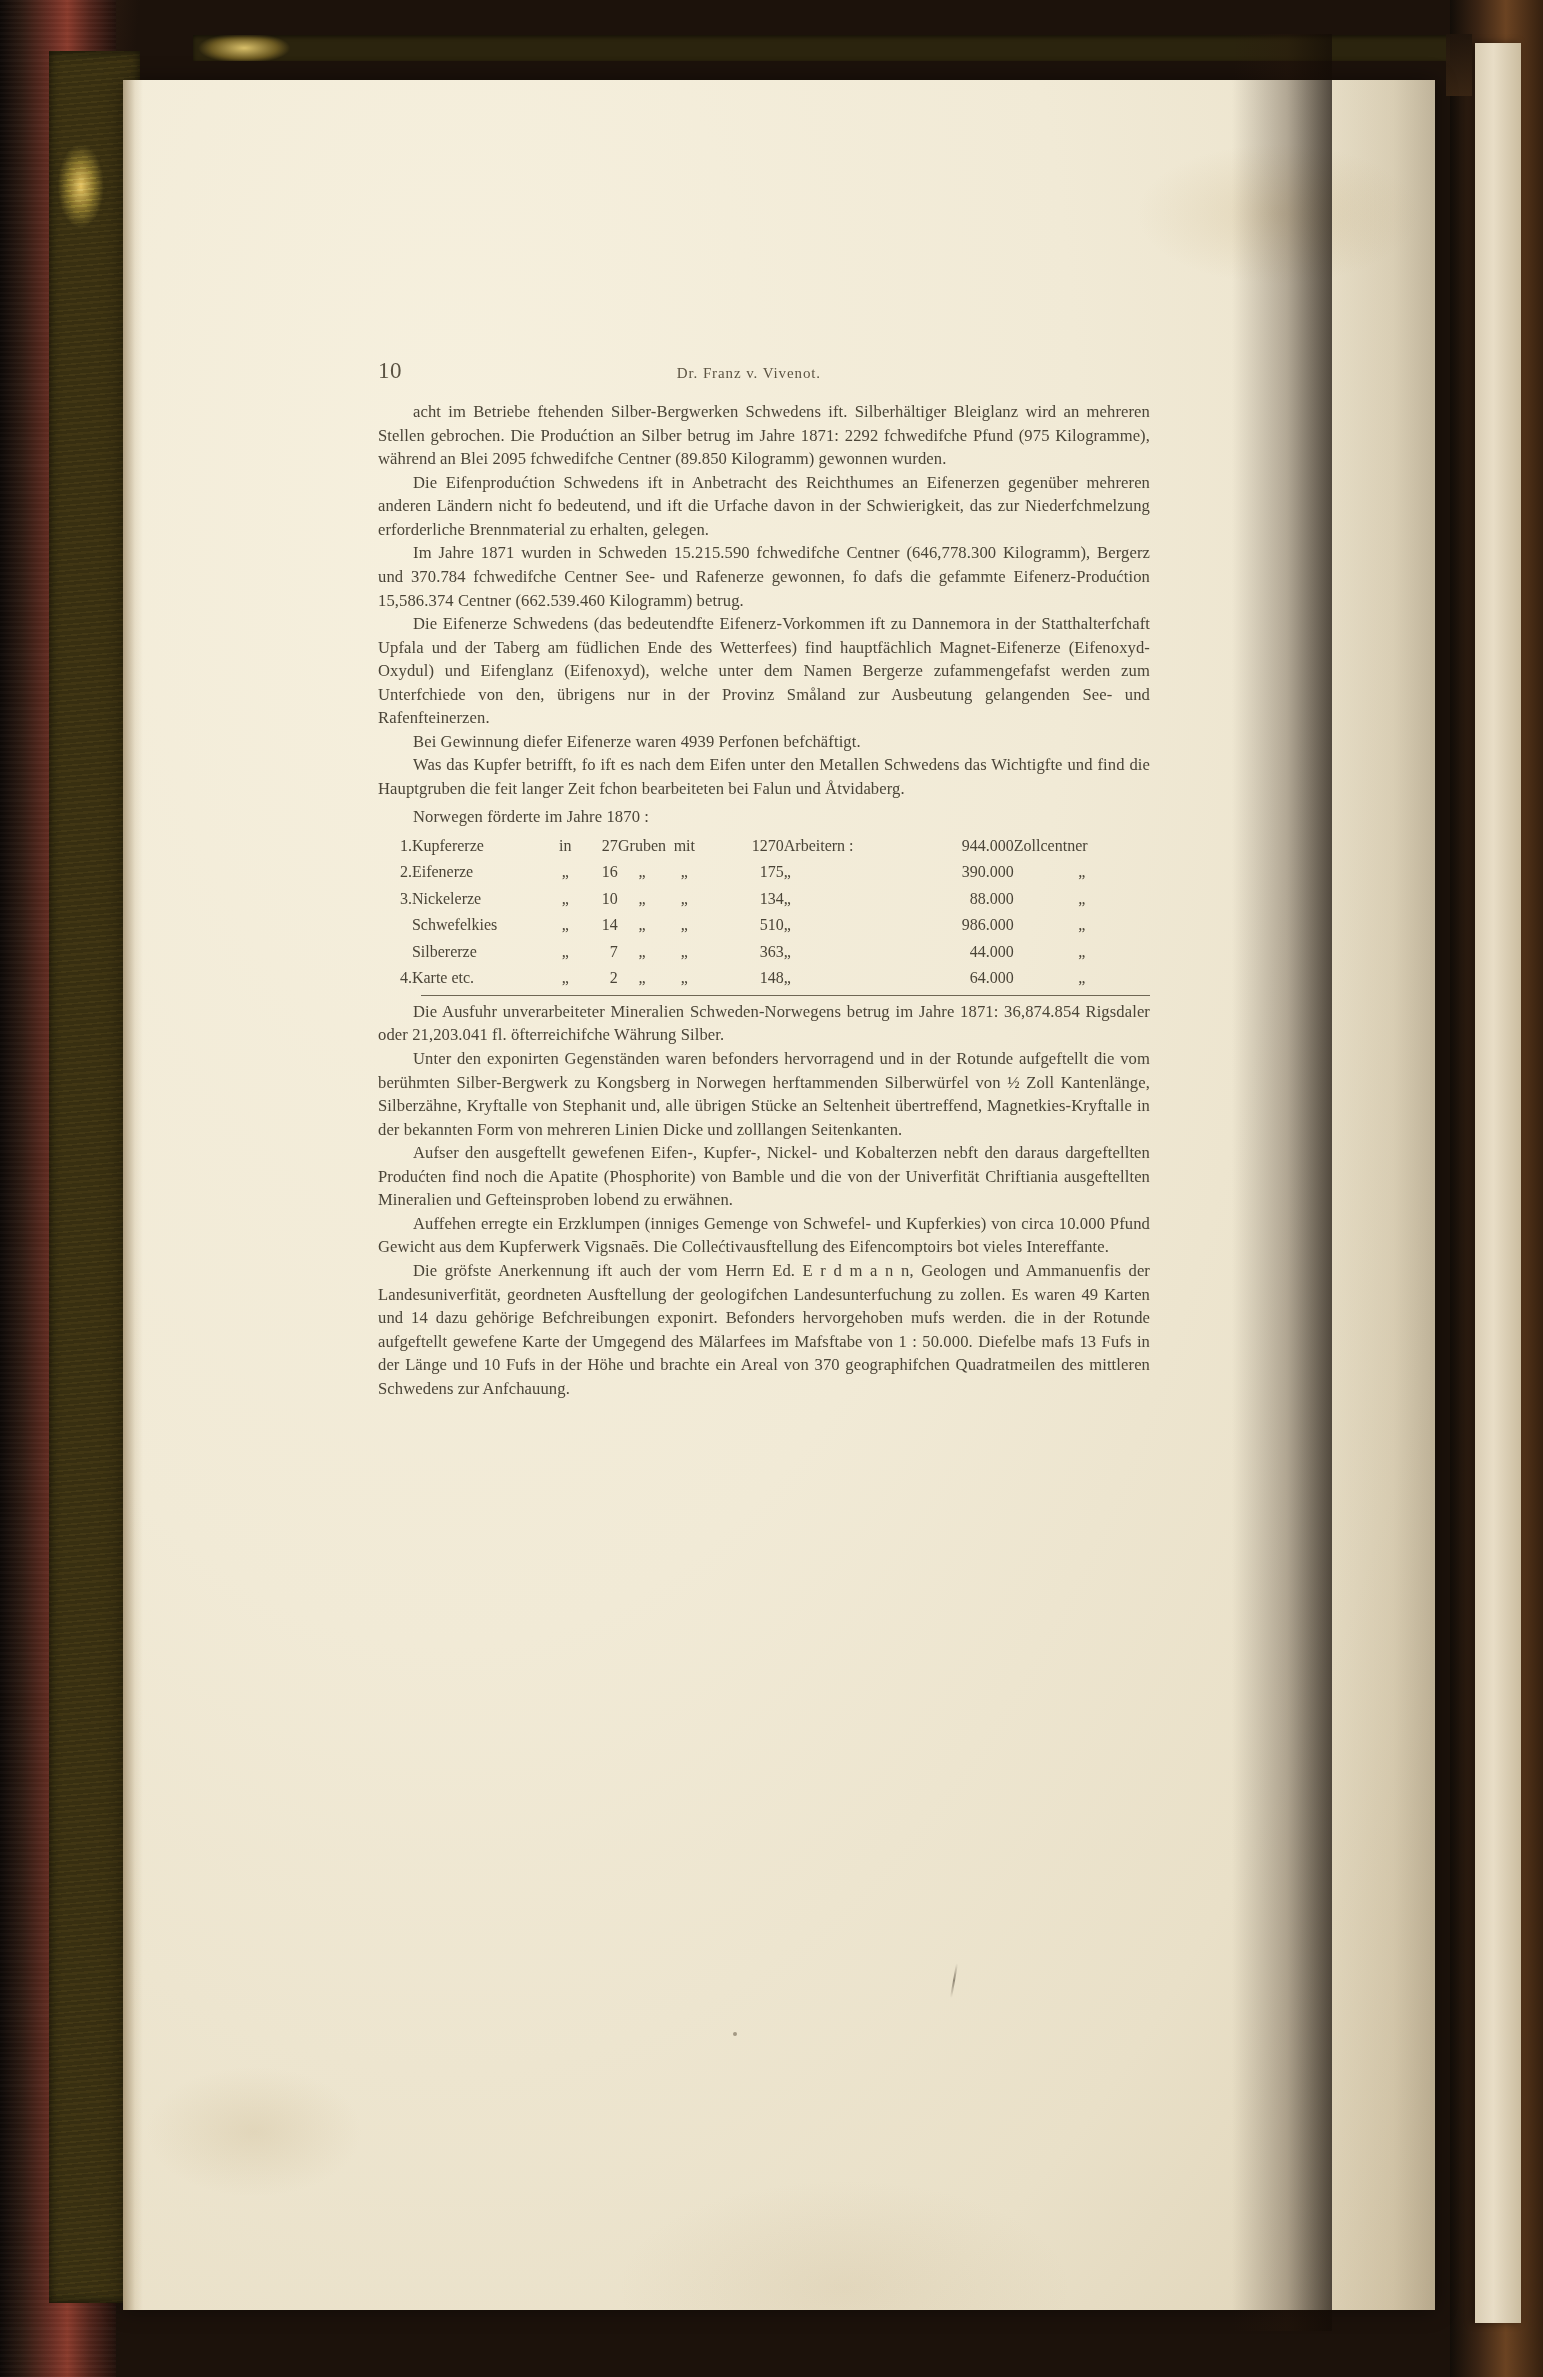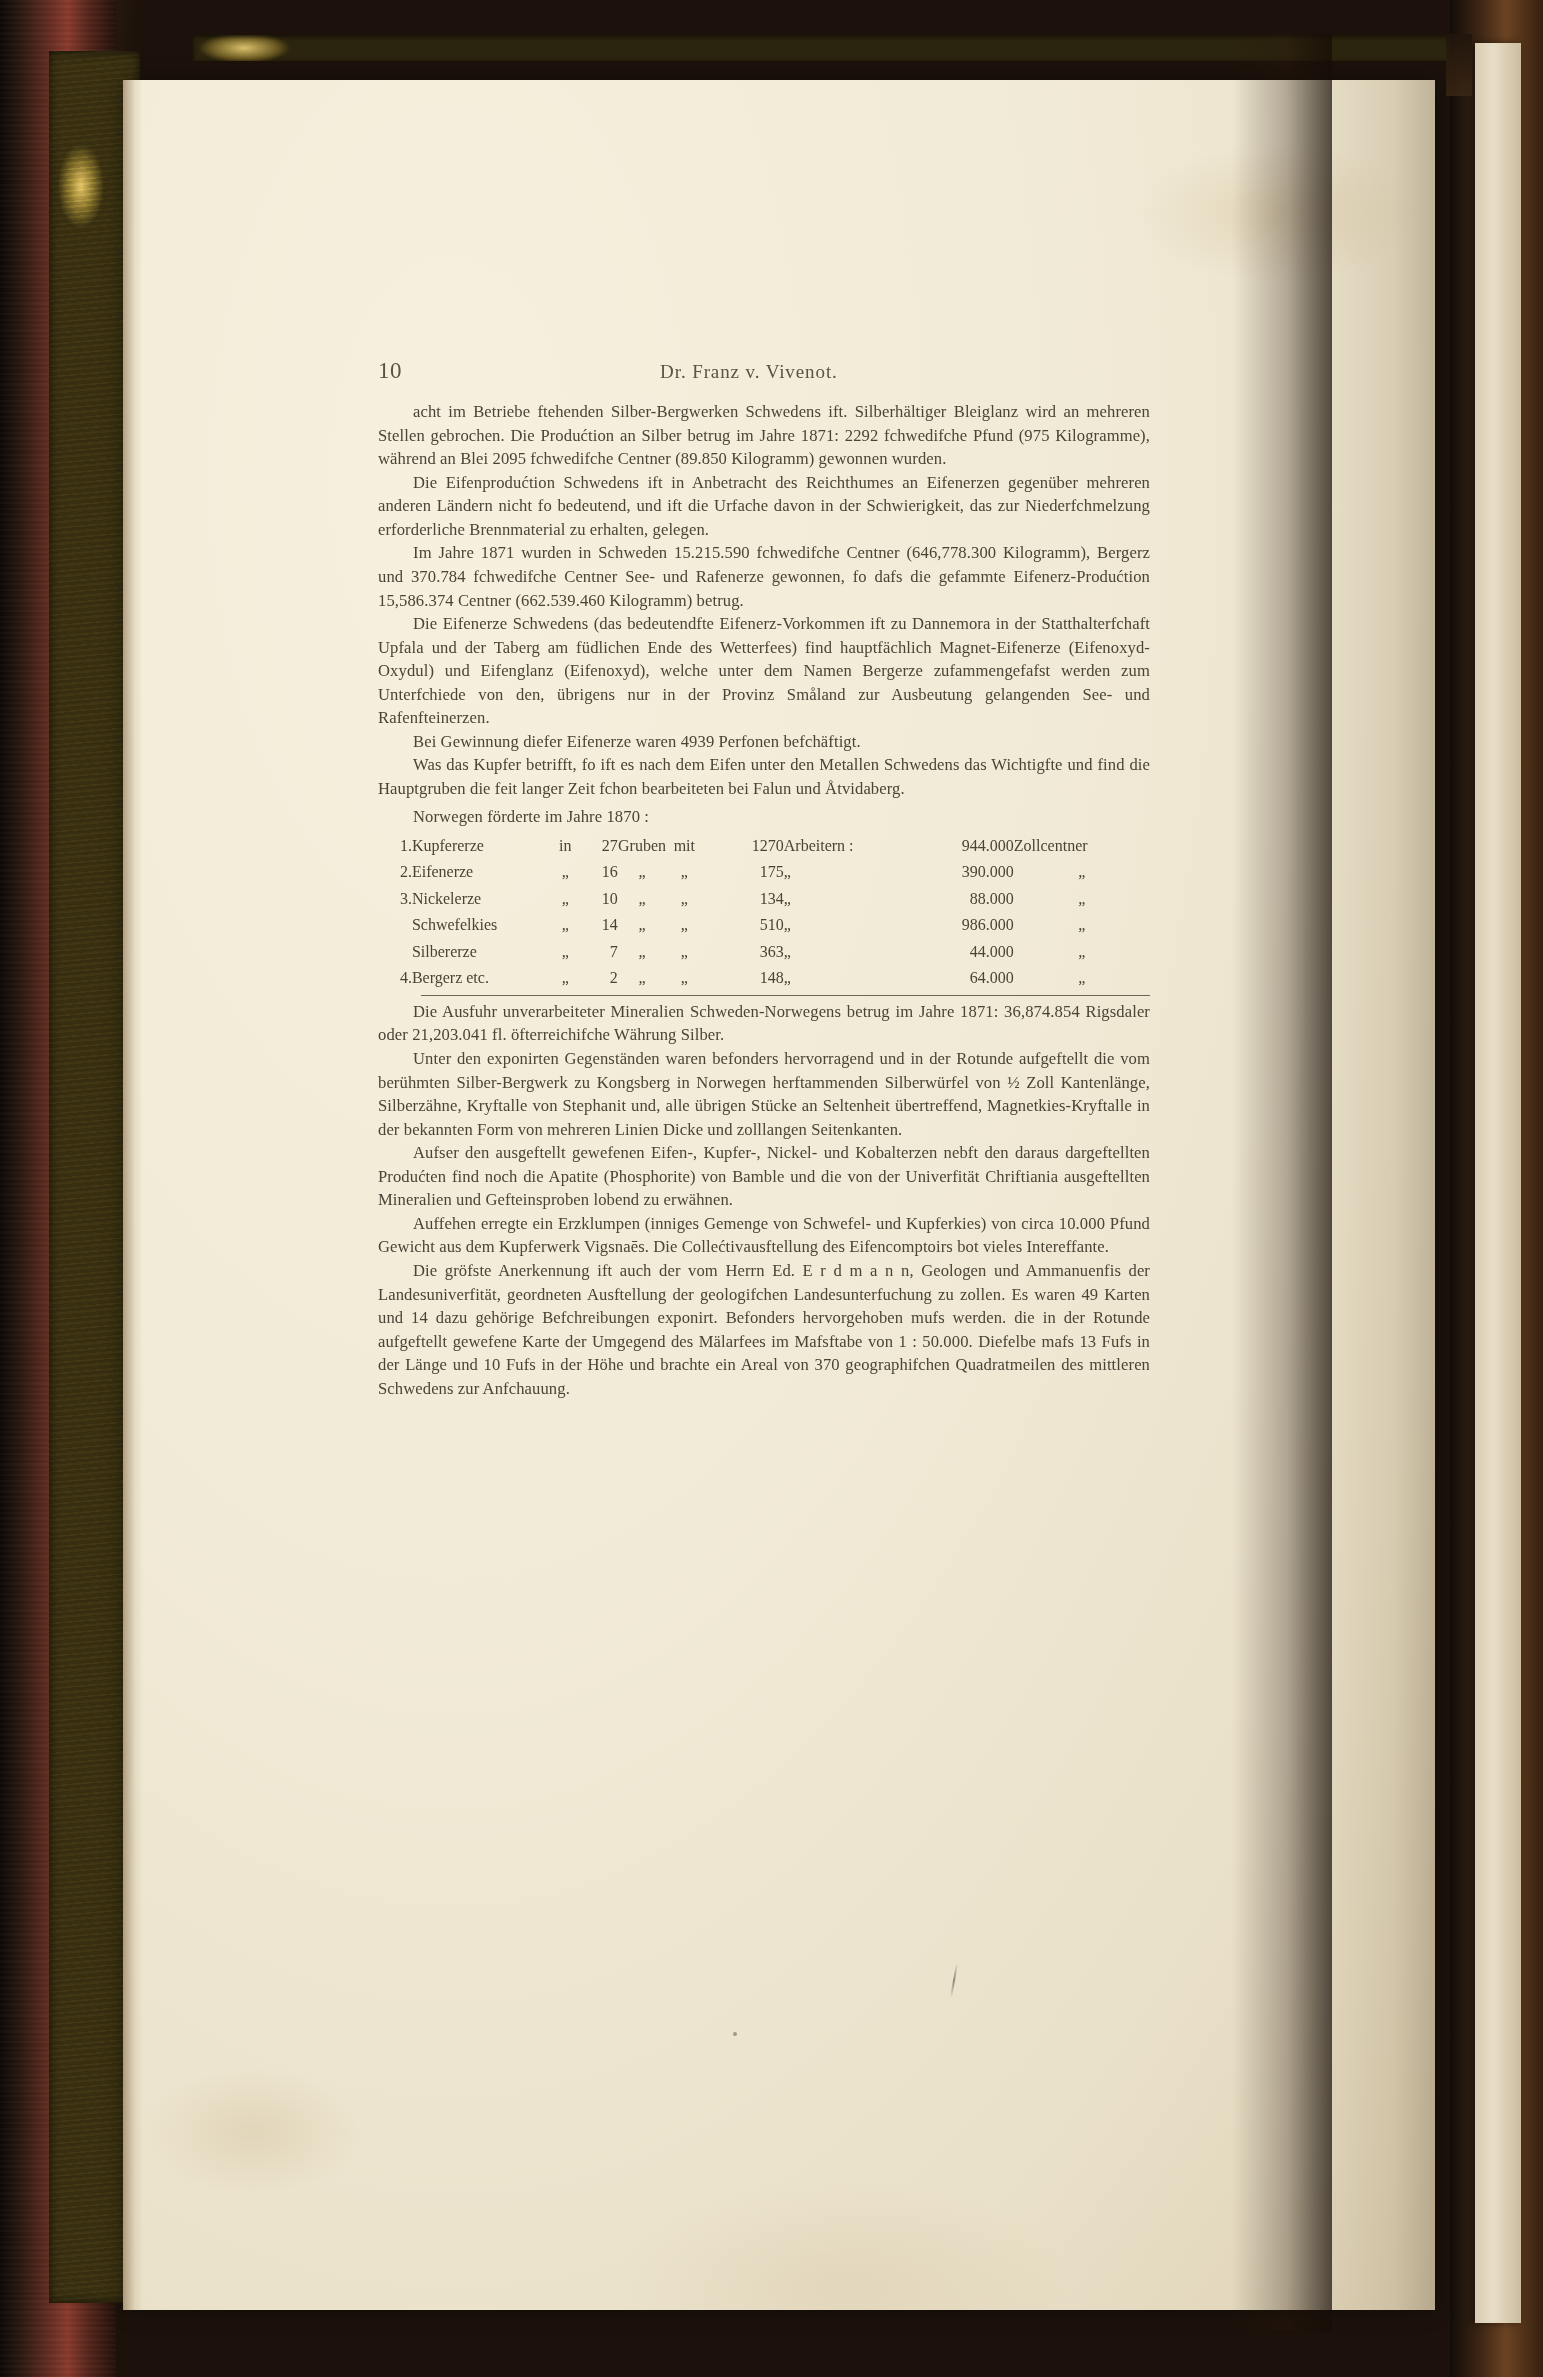--- a/index.html
+++ b/index.html
@@ -163,21 +163,21 @@
     align-items: baseline;
   }
   .folio {
     font-size: 23px;
     color: #5b5343;
     letter-spacing: 0.4px;
   }
   .head-title {
     flex: 1;
     text-align: center;
-    font-size: 19px;
+    font-size: 15px;
     letter-spacing: 0.9px;
     color: #5c5443;
     padding-right: 54px;
   }
   p {
     margin: 0;
     text-indent: 35px;
     letter-spacing: 0.1px;
   }
 
@@ -320,21 +320,21 @@
               <td class="mines">7</td>
               <td class="dq2">„</td>
               <td class="dq3">„</td>
               <td class="work">363</td>
               <td class="wlabel">„</td>
               <td class="qty">44.000</td>
               <td class="unit dq5">„</td>
             </tr>
             <tr>
               <td class="no">4.</td>
-              <td class="name">Bergerz etc.</td>
+              <td class="name">Karte etc.</td>
               <td class="dq1">„</td>
               <td class="mines">2</td>
               <td class="dq2">„</td>
               <td class="dq3">„</td>
               <td class="work">148</td>
               <td class="wlabel">„</td>
               <td class="qty">64.000</td>
               <td class="unit dq5">„</td>
             </tr>
           </tbody>

